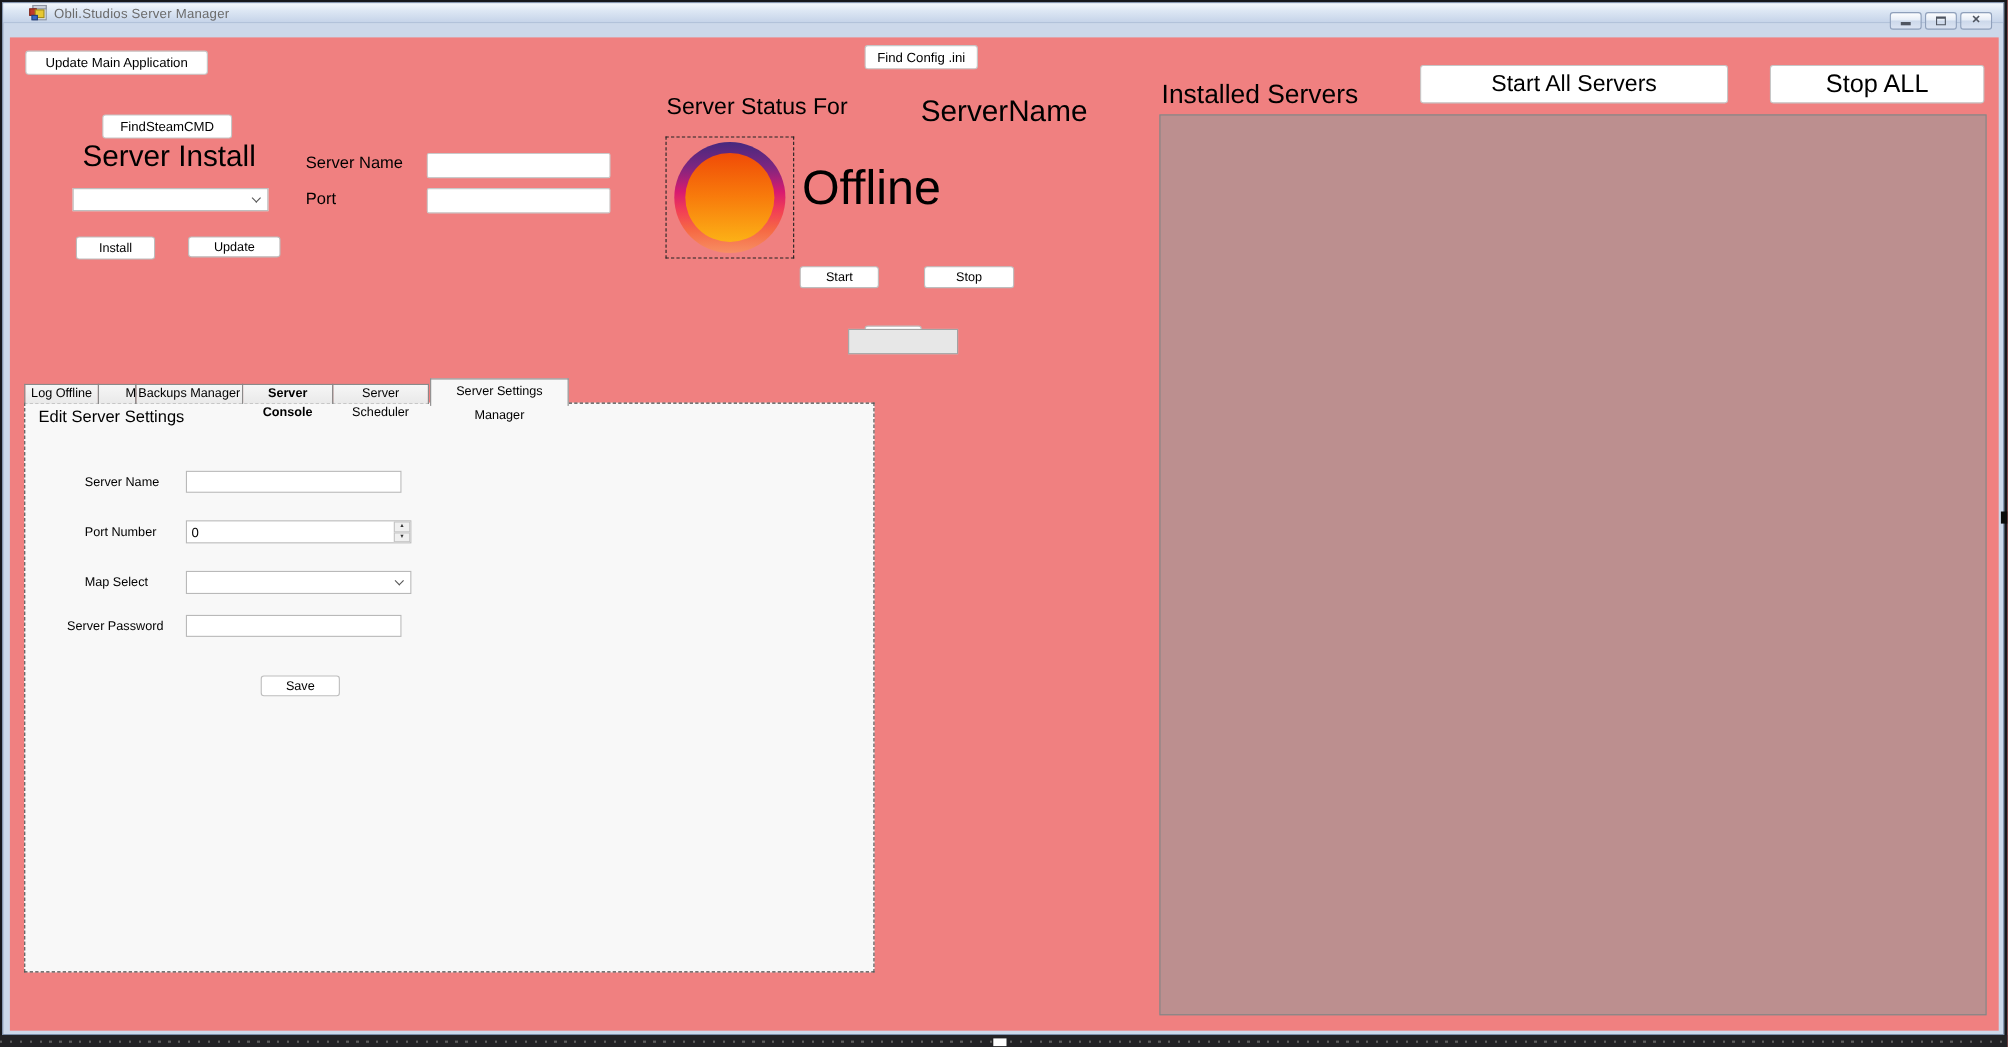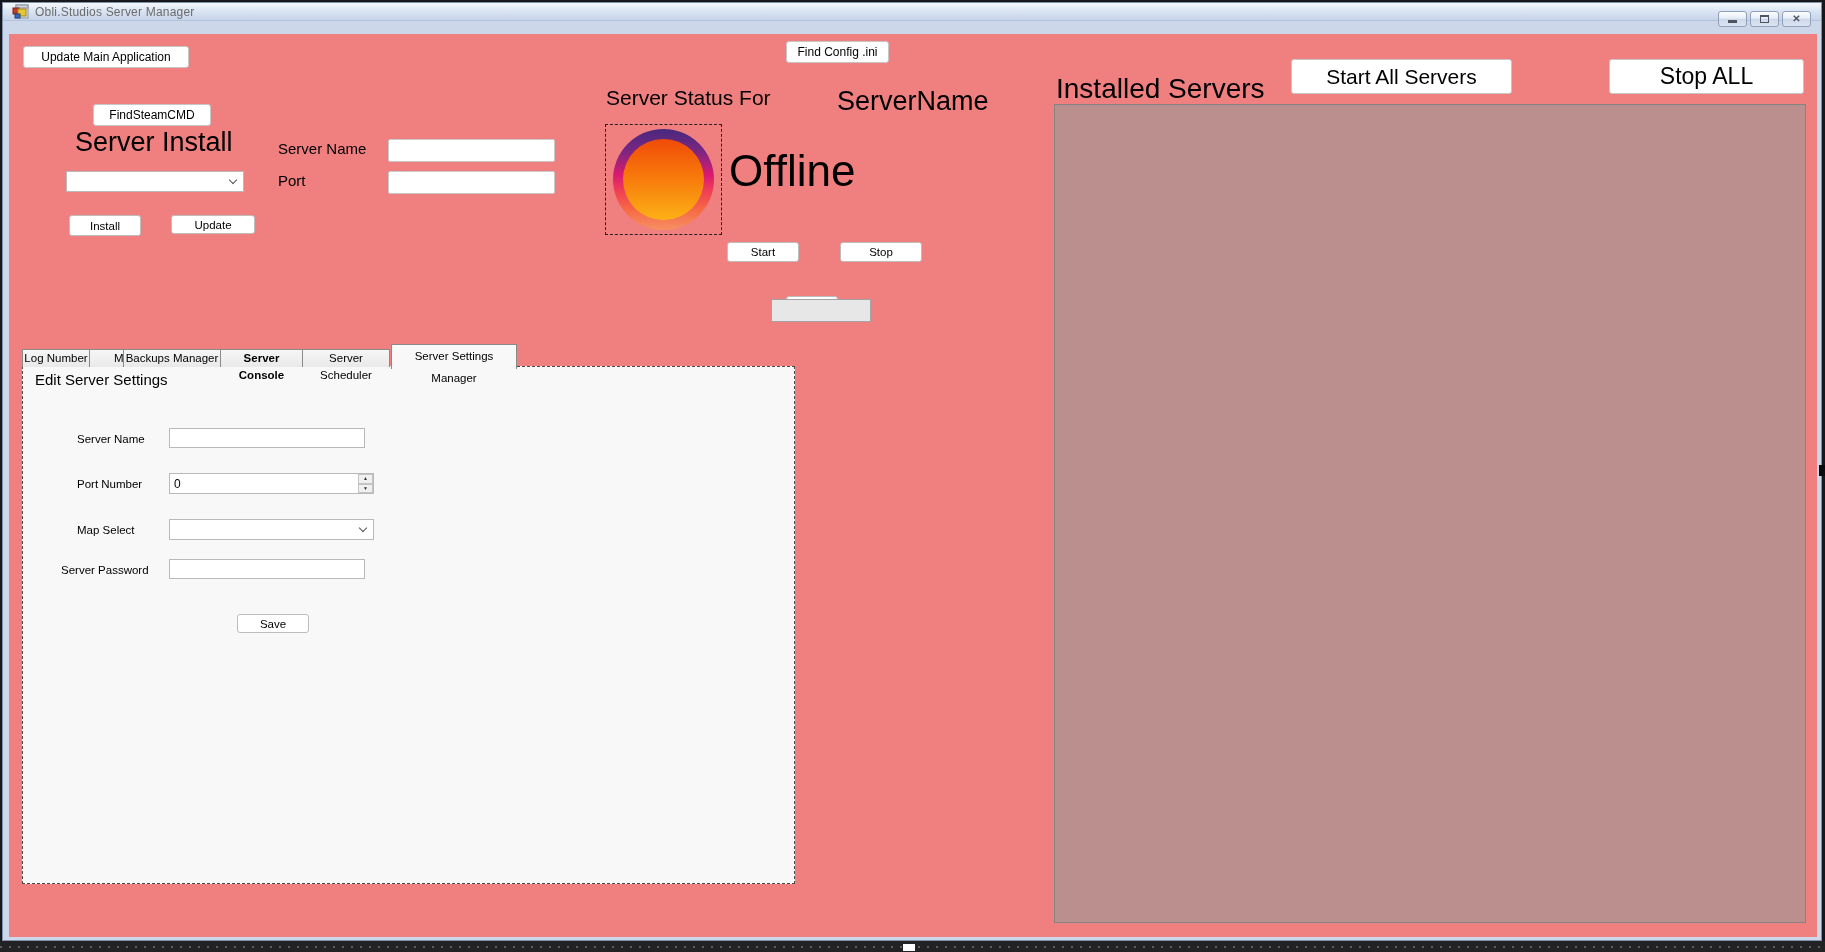--- a/index.html
+++ b/index.html
@@ -4,21 +4,21 @@
 <style>
   * { margin:0; padding:0; box-sizing:border-box; }
   html,body { width:1825px; height:952px; overflow:hidden; }
   body { background:#17181c; font-family:"Liberation Sans", sans-serif; position:relative; }
 
   
   .window { position:absolute; left:2px; top:2px; width:1820px; height:939px;
             background:#ccd8ea; border:1px solid #7e90ab; }
   .titlebar { position:relative; height:18px;
               background:linear-gradient(180deg,#f4f8fc 0%,#dde7f4 40%,#c6d4e9 100%);
-              border-bottom:1px solid #b2c2da; display:flex; align-items:center; padding-left:9px; }
+              border-bottom:1px solid #b2c2da; display:flex; align-items:center; padding-left:23px; }
   .app-icon { width:17px; height:16px; display:inline-block; position:relative; margin-right:6px; }
   .title-text { font-size:12px; color:#6b6b6b; letter-spacing:.2px; }
   .caption-buttons { position:absolute; right:10px; top:8px; display:flex; gap:3px; }
   .cap-btn { width:29px; height:16px; border:1px solid #8fa0bb; border-radius:3px;
              background:linear-gradient(180deg,#fdfdfe 0%,#e6edf7 45%,#ccd8ea 50%,#dbe4f2 100%);
              display:flex; align-items:center; justify-content:center; cursor:default; }
   .glyph-min { width:9px; height:3px; background:#4f5560; margin-top:5px; }
   .glyph-restore { width:9px; height:8px; border:1px solid #4f5560; border-top:2px solid #4f5560; background:transparent; }
   .glyph-close { font-size:10px; font-weight:bold; color:#4f5560; line-height:1; }
 
@@ -86,22 +86,22 @@
   .fi-3 { left:146px; top:152px; width:205px; height:21px; }
   .fi-4 { left:146px; top:192px; width:196px; height:20px; }
   .panel .field { border-color:#b9b9b9; border-radius:0; }
   .spinner { position:relative; }
   .spin-btns { position:absolute; right:1px; top:1px; bottom:1px; width:15px; display:flex; flex-direction:column; }
   .spin-b { flex:1; background:#f0f0f0; border:1px solid #c4c4c4; font-size:5px; color:#333;
             display:flex; align-items:center; justify-content:center; line-height:1; }
   .btn-save { left:214px; top:247px; width:72px; height:19px; position:absolute; }
 
   
-  .h-installed { left:1047px; top:39px; font-size:28px; }
-  .btn-start-all { left:1282px; top:25px; width:221px; height:35px; font-size:21px; }
+  .h-installed { left:1047px; top:39px; font-size:24px; }
+  .btn-start-all { left:1282px; top:25px; width:280px; height:35px; font-size:21px; }
   .btn-stop-all { left:1600px; top:25px; width:195px; height:35px; font-size:23px; }
   .listbox { left:1045px; top:70px; width:752px; height:819px; background:#BC8F8F; border:1px solid #848484; }
 
   
   .desktop-strip { position:absolute; left:0; top:941px; width:1825px; height:11px; background:#222225;
       background-image:repeating-linear-gradient(90deg,#5d5d5d 0 2px,transparent 2px 9px);
       background-size:100% 2px; background-position:0 5px; background-repeat:no-repeat; }
   .strip-square { position:absolute; left:903px; top:3px; width:12px; height:7px; background:#fdfdfd; }
   .edge-artifact { position:absolute; left:1819px; top:465px; width:6px; height:11px; background:#0c0c0c; }
 </style>
@@ -157,21 +157,21 @@
       <div class="ring">
         <div class="ring-inner"></div>
       </div>
     </div>
     <div class="abs lbl lbl-offline">Offline</div>
     <div class="abs wbtn sm btn-start">Start</div>
     <div class="abs wbtn sm btn-stop">Stop</div>
     <div class="abs wbtn sm btn-repair">Repair</div>
     <div class="abs progress"></div>
 
-    <div class="tab tab-0">Log Number</div>
+    <div class="tab tab-0">Log Offline</div>
     <div class="tab tab-1">Mods</div>
     <div class="tab tab-2">Backups Manager</div>
     <div class="tab tab-3">Server Console</div>
     <div class="tab tab-4">Server Scheduler</div>
     <div class="tab tab-sel">Server Settings Manager</div>
 
     <div class="abs panel">
       <div class="ph">Edit Server Settings</div>
 
       <div class="frow-lbl fl-1">Server Name</div>

